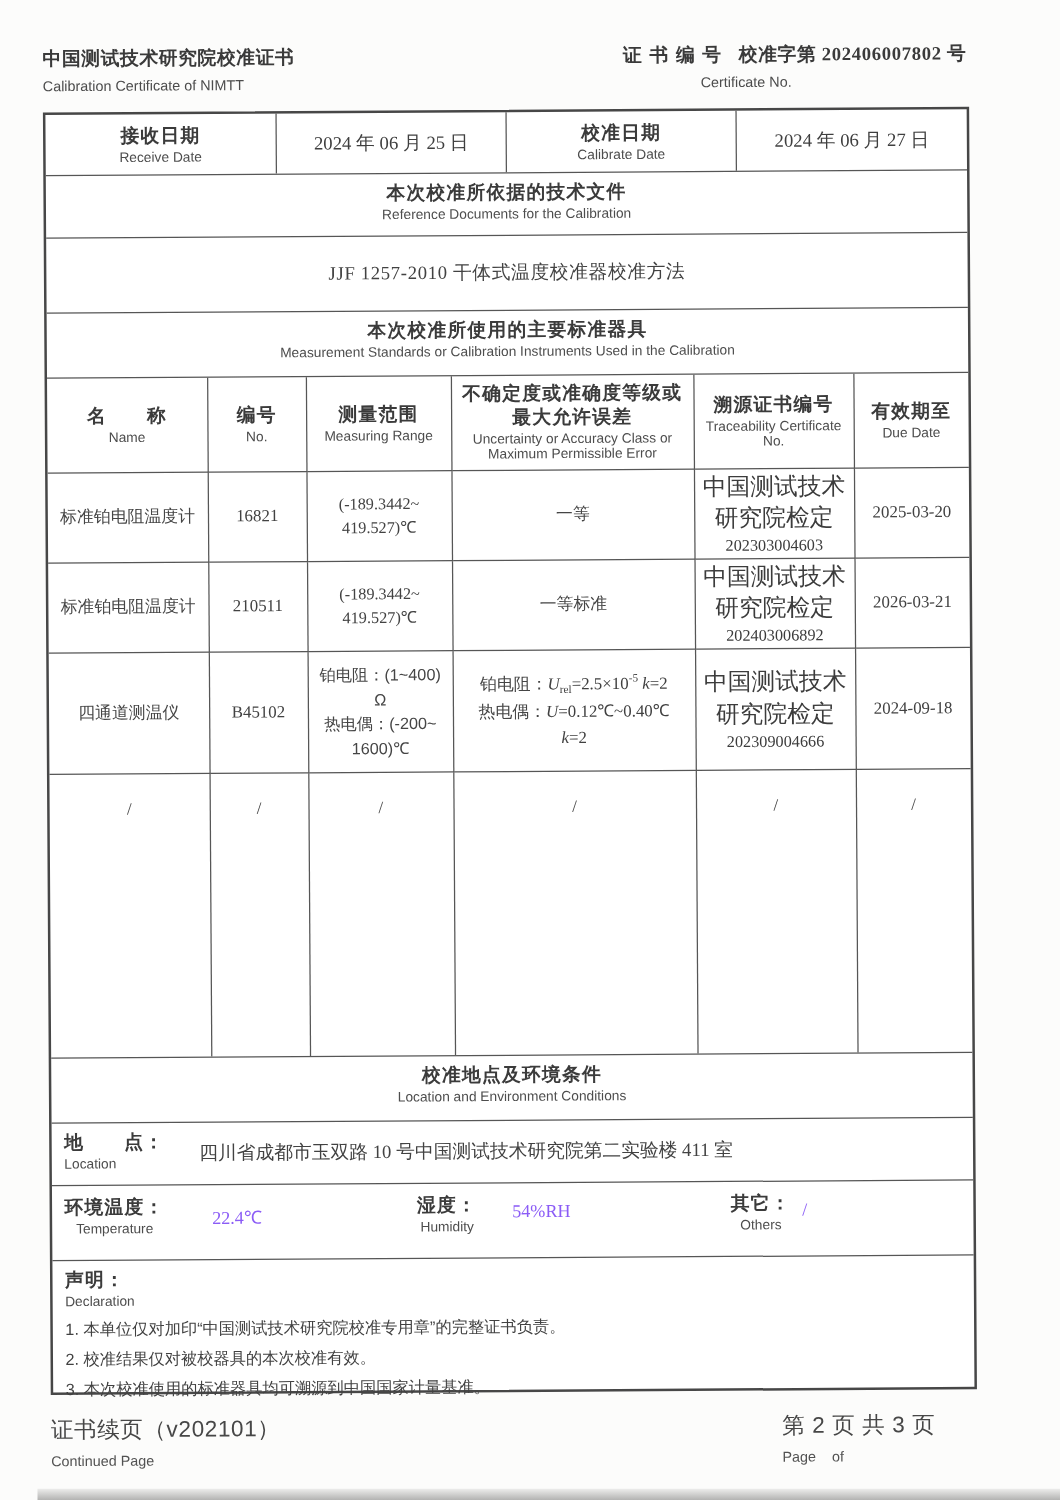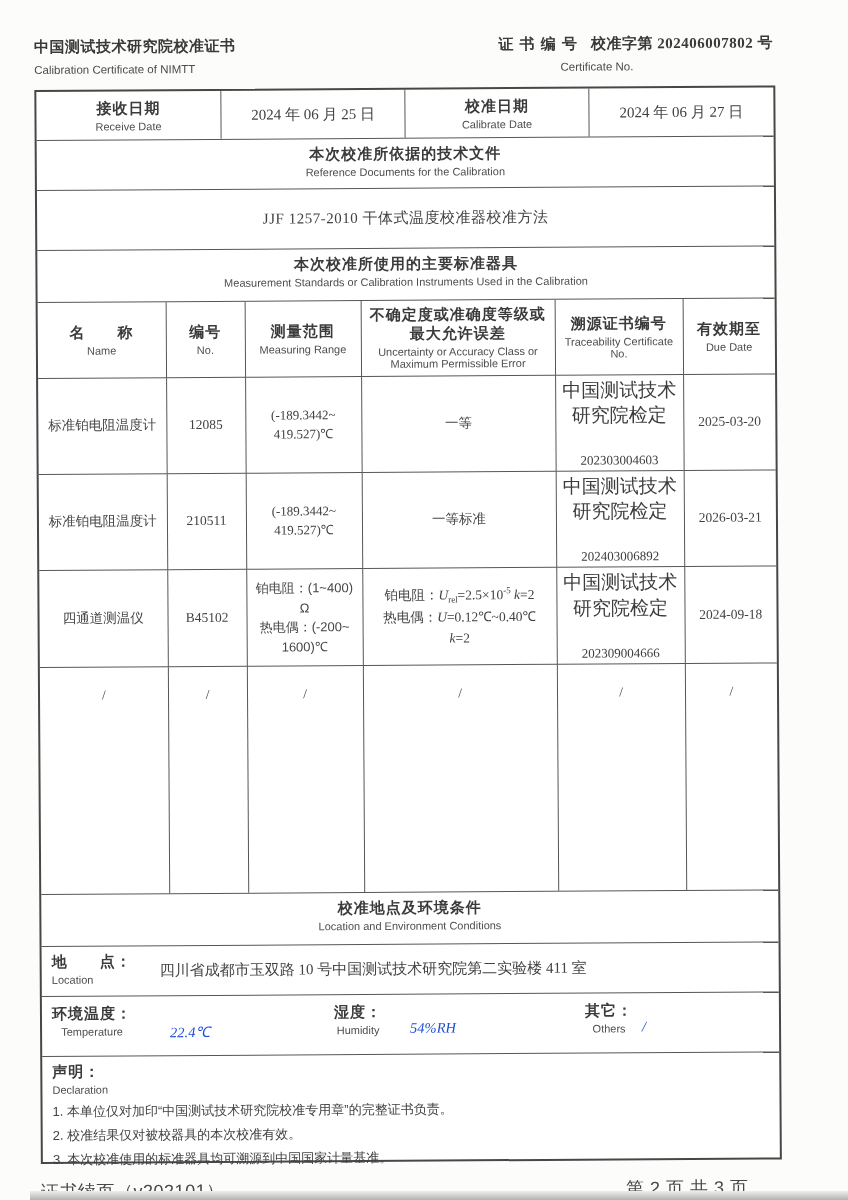--- a/index.html
+++ b/index.html
@@ -52,34 +52,34 @@
   table.std tr:first-child td { border-top: none; }
   table.std tr:last-child td { border-bottom: none; }
   tr.head { height: 75px; }
   tr.r70 { height: 70px; }
   tr.r97 { height: 97px; }
   tr.tall { height: 226px; }
   tr.tall td { vertical-align: top; padding-top: 20px; }
   .pre { white-space: pre-line; }
   .cell-cn { font-size: 13.5px; color: #454545; }
   .cell-val { font-family: "Liberation Serif", serif; font-size: 13.5px; color: #424242; }
-  .trace-no { font-family: "Liberation Serif", serif; font-size: 13px; display: block; margin-top: 24px; }
+  .trace-no { font-family: "Liberation Serif", serif; font-size: 13px; display: block; }
   .trace-org { font-size: 19px; display: block; line-height: 1.35; }
   .rng { font-size: 13px; line-height: 1.5; }
   .unc { font-family: "Liberation Serif", serif; font-size: 13.5px; line-height: 1.55; color: #404040; }
   .it { font-style: italic; font-family: "Liberation Serif", serif; }
   .sub { font-size: 9px; vertical-align: -3px; }
   .sup { font-size: 9px; vertical-align: 6px; }
   
   .loc-row { height: 50px; position: relative; }
   .loc-label { position: absolute; left: 10px; top: 6px; }
   .loc-value { position: absolute; left: 118px; top: 15px; font-family: "Liberation Serif", serif; font-size: 15px; color: #424242; }
   .env-row { height: 60px; position: relative; }
   .env-label { position: absolute; top: 8px; text-align: center; }
-  .env-val { position: absolute; top: 25px; font-family: "Liberation Serif", serif; font-size: 14.5px; color: #1d4ed8; font-style: italic; }
+  .env-val { position: absolute; top: 15px; font-family: "Liberation Serif", serif; font-size: 14.5px; color: #8b5cf6; }
   
   .decl { height: 106px; padding: 6px 10px 0 10px; }
   .decl-items { margin-top: 4px; }
   .decl-item { font-size: 13px; color: #414141; line-height: 24px; }
   
   .doc-footer { display: flex; justify-content: space-between; margin-top: 16px; }
   .f-cn { font-size: 18px; color: #474747; letter-spacing: 0.5px; }
   .f-en { font-size: 11.5px; color: #525252; margin-top: 8px; }
   .f-right { width: 156px; }
   .f-page-en { white-space: pre; }
@@ -166,21 +166,21 @@
               <div class="lbl-en">Traceability Certificate No.</div>
             </td>
             <td>
               <div class="lbl-cn">有效期至</div>
               <div class="lbl-en">Due Date</div>
             </td>
           </tr>
 
           <tr class="r70">
             <td class="cell-cn">标准铂电阻温度计</td>
-            <td class="cell-val">12085</td>
+            <td class="cell-val">16821</td>
             <td class="cell-val pre rng">(-189.3442~
 419.527)℃</td>
             <td class="cell-cn">一等</td>
             <td>
               <span class="trace-org">中国测试技术研究院检定</span>
               <span class="trace-no">202303004603</span>
             </td>
             <td class="cell-val">2025-03-20</td>
           </tr>
 

